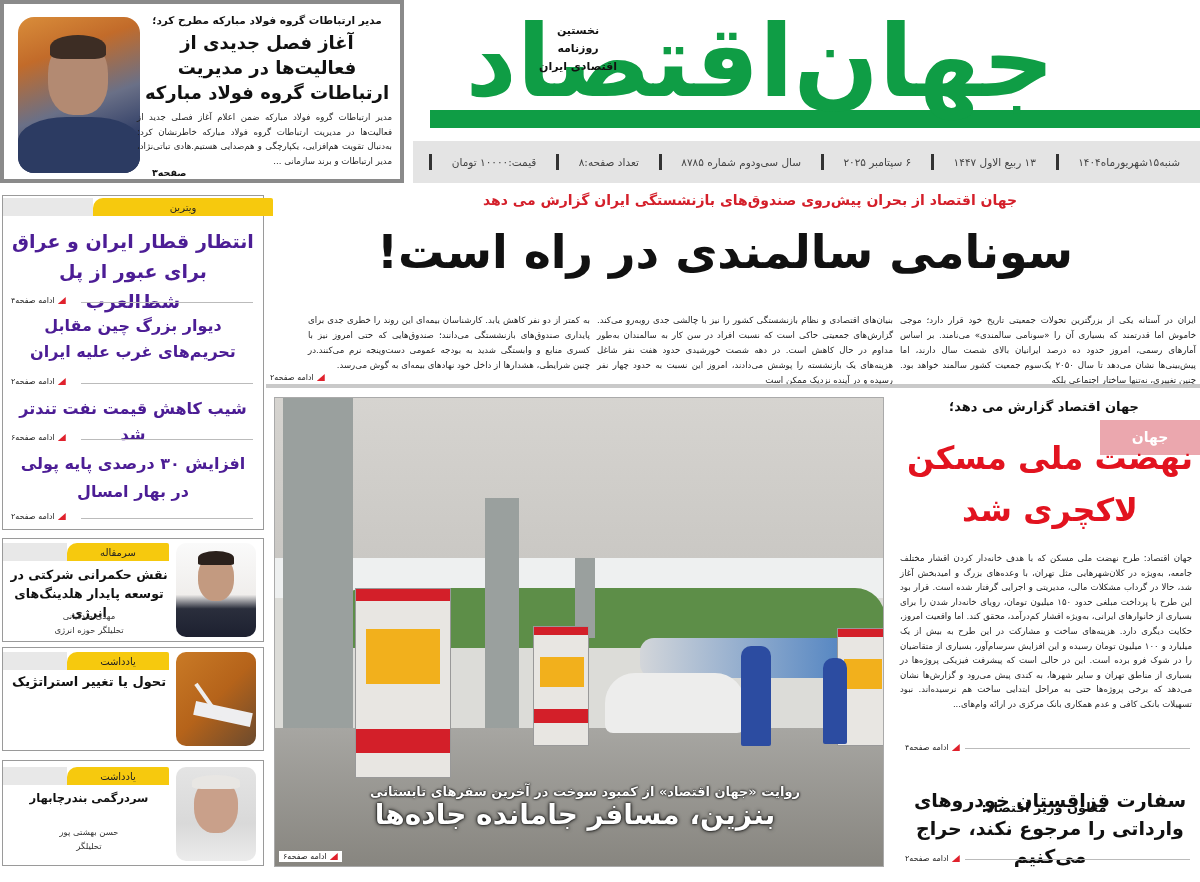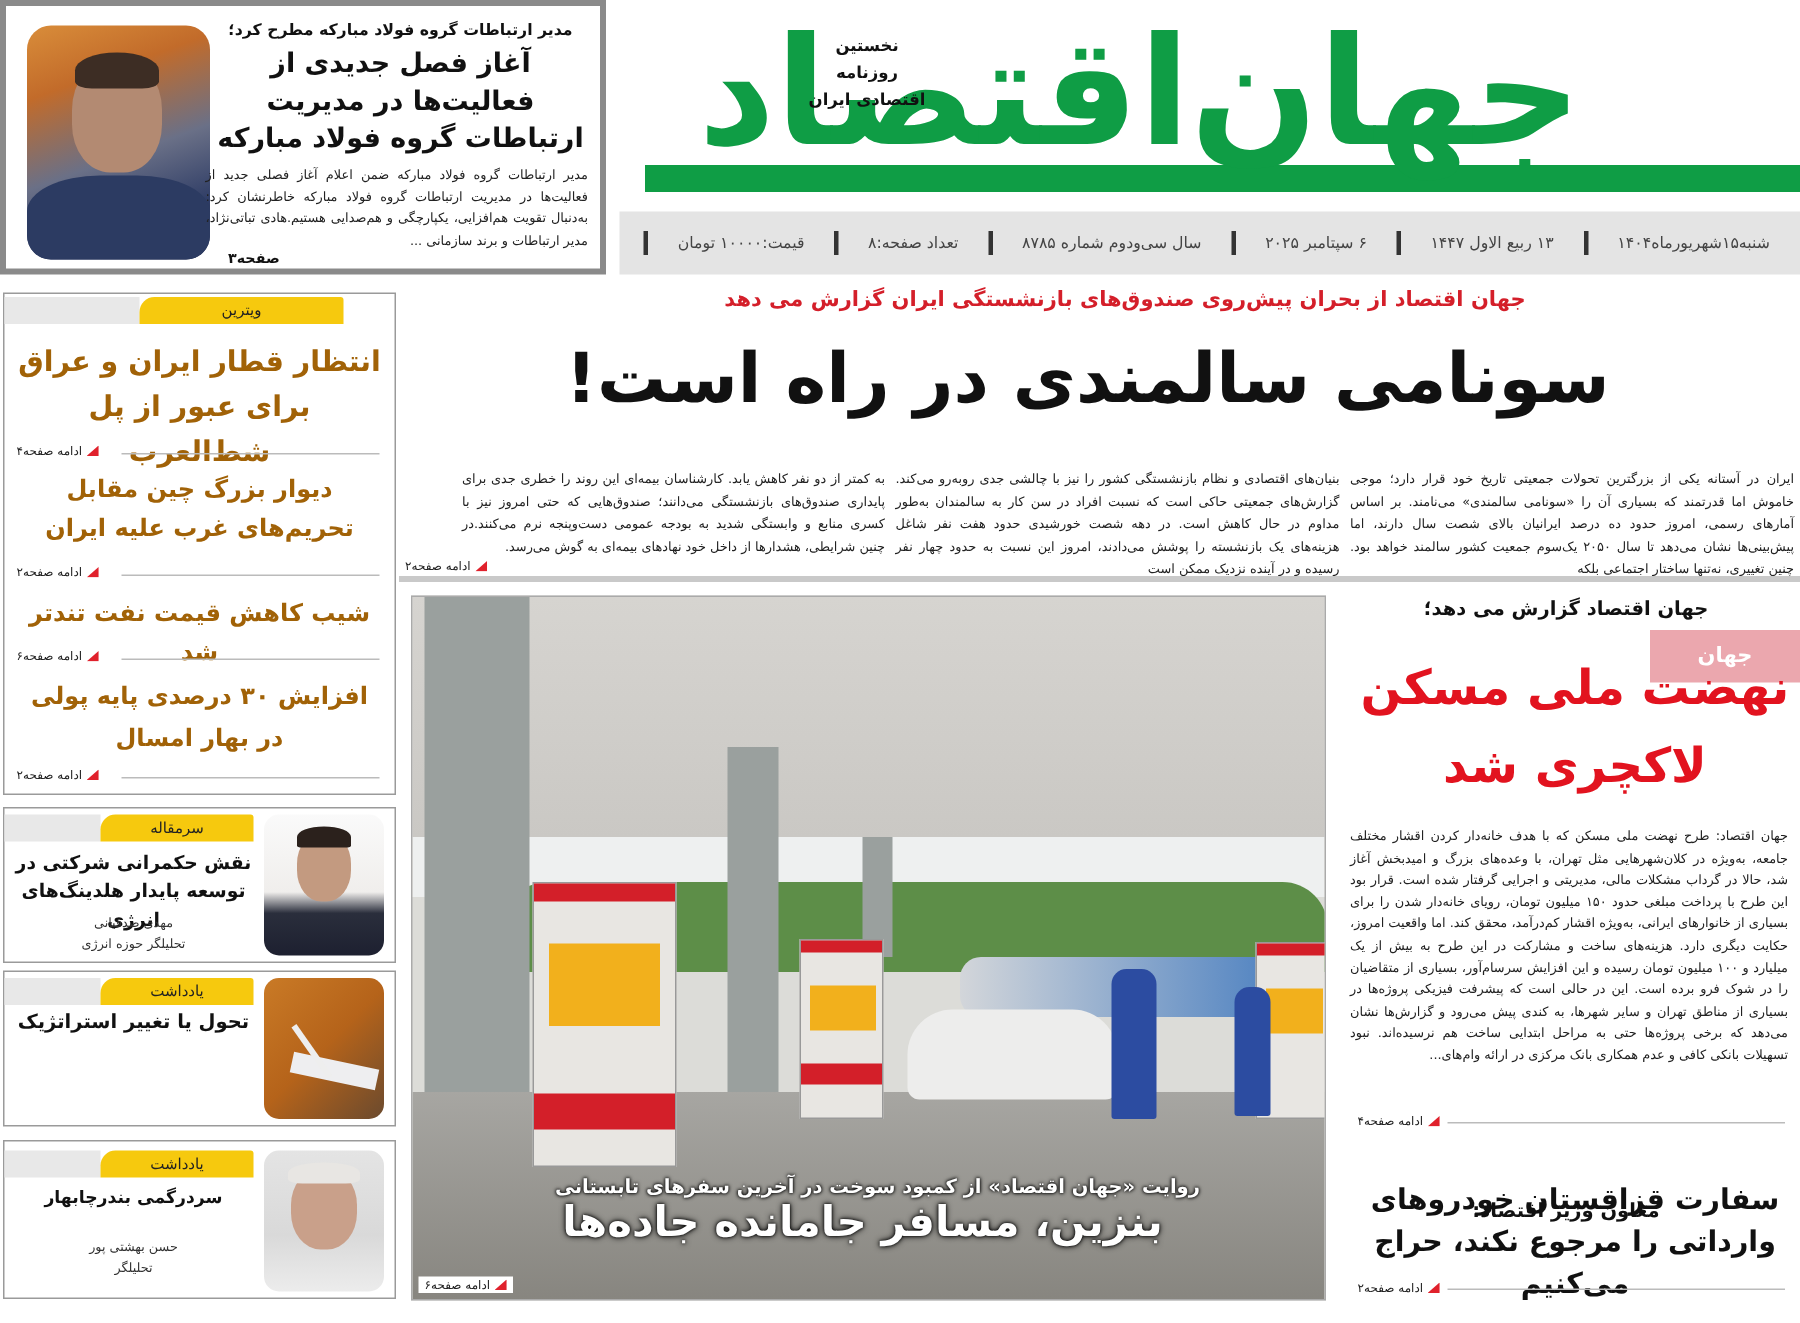--- a/index.html
+++ b/index.html
@@ -27,21 +27,21 @@
   #tagline { position: absolute; left: 128px; top: 22px; width: 80px; font-size: 11px; font-weight: bold; line-height: 18px; text-align: center; color: #111; }
 
   #dateline { left: 413px; top: 141px; width: 787px; height: 42px; background: #e4e4e4; display: flex; align-items: center; justify-content: space-between; padding: 0 20px 0 16px; }
   #dateline .item { font-size: 10.5px; color: #444; white-space: nowrap; }
   #dateline .sep { width: 3px; height: 16px; background: #333; }
 
   
   .box { position: absolute; border: 1.5px solid #9a9a9a; background: #fff; }
   .tab-yellow { position: absolute; height: 18px; background: #f6c90e; border-radius: 10px 2px 0 0; display: flex; align-items: center; justify-content: center; font-size: 10px; color: #222; }
   .tab-grey { position: absolute; height: 18px; background: #e8e8e8; }
-  .bignews { position: absolute; font-weight: bold; text-align: center; line-height: 1.4; color: #a16207; }
+  .bignews { position: absolute; font-weight: bold; text-align: center; line-height: 1.4; color: #4c1d95; }
   .cont { position: absolute; font-size: 8px; color: #222; display: flex; align-items: center; gap: 3px; }
   .cont .mark { width: 8px; height: 7px; background: #e0212c; clip-path: polygon(100% 0, 100% 100%, 0 100%); }
   .rule { position: absolute; height: 1px; background: #bbb; }
 
   #vitrine { left: 2px; top: 195px; width: 262px; height: 335px; }
 
   .opinion .pic { position: absolute; border-radius: 10px; overflow: hidden; }
   .opinion .title { position: absolute; font-weight: bold; text-align: center; font-size: 12.5px; line-height: 19px; }
   .opinion .author { position: absolute; font-size: 8.5px; text-align: center; line-height: 14px; color: #333; }
   .opinion .pg { position: absolute; font-size: 7.5px; display: flex; align-items: flex-start; gap: 2px; margin-top: 42px; }
@@ -114,21 +114,21 @@
   <span class="item">سال سی‌ودوم شماره ۸۷۸۵</span>
   <span class="sep"></span>
   <span class="item">تعداد صفحه:۸</span>
   <span class="sep"></span>
   <span class="item">قیمت:۱۰۰۰۰ تومان</span>
   <span class="sep"></span>
 </div>
 
 <div id="vitrine" class="box">
   <div class="tab-grey" style="left:0;top:2px;width:90px;"></div>
-  <div class="tab-yellow" style="left:90px;top:2px;width:136px;">ویترین</div>
+  <div class="tab-yellow" style="left:90px;top:2px;width:180px;">ویترین</div>
 
   <div class="bignews" style="right:8px;top:30px;width:244px;font-size:19px;line-height:30px;">انتظار قطار ایران و عراق برای عبور از پل شط‌العرب</div>
   <div class="cont" style="left:8px;top:100px;">
       <span class="mark"></span>
       <span>ادامه صفحه۴</span>
     </div>
   <div class="rule" style="left:78px;top:106px;width:172px;"></div>
 
   <div class="bignews" style="right:8px;top:117px;width:244px;font-size:16px;line-height:26px;">دیوار بزرگ چین مقابل تحریم‌های غرب علیه ایران</div>
   <div class="cont" style="left:8px;top:181px;">

